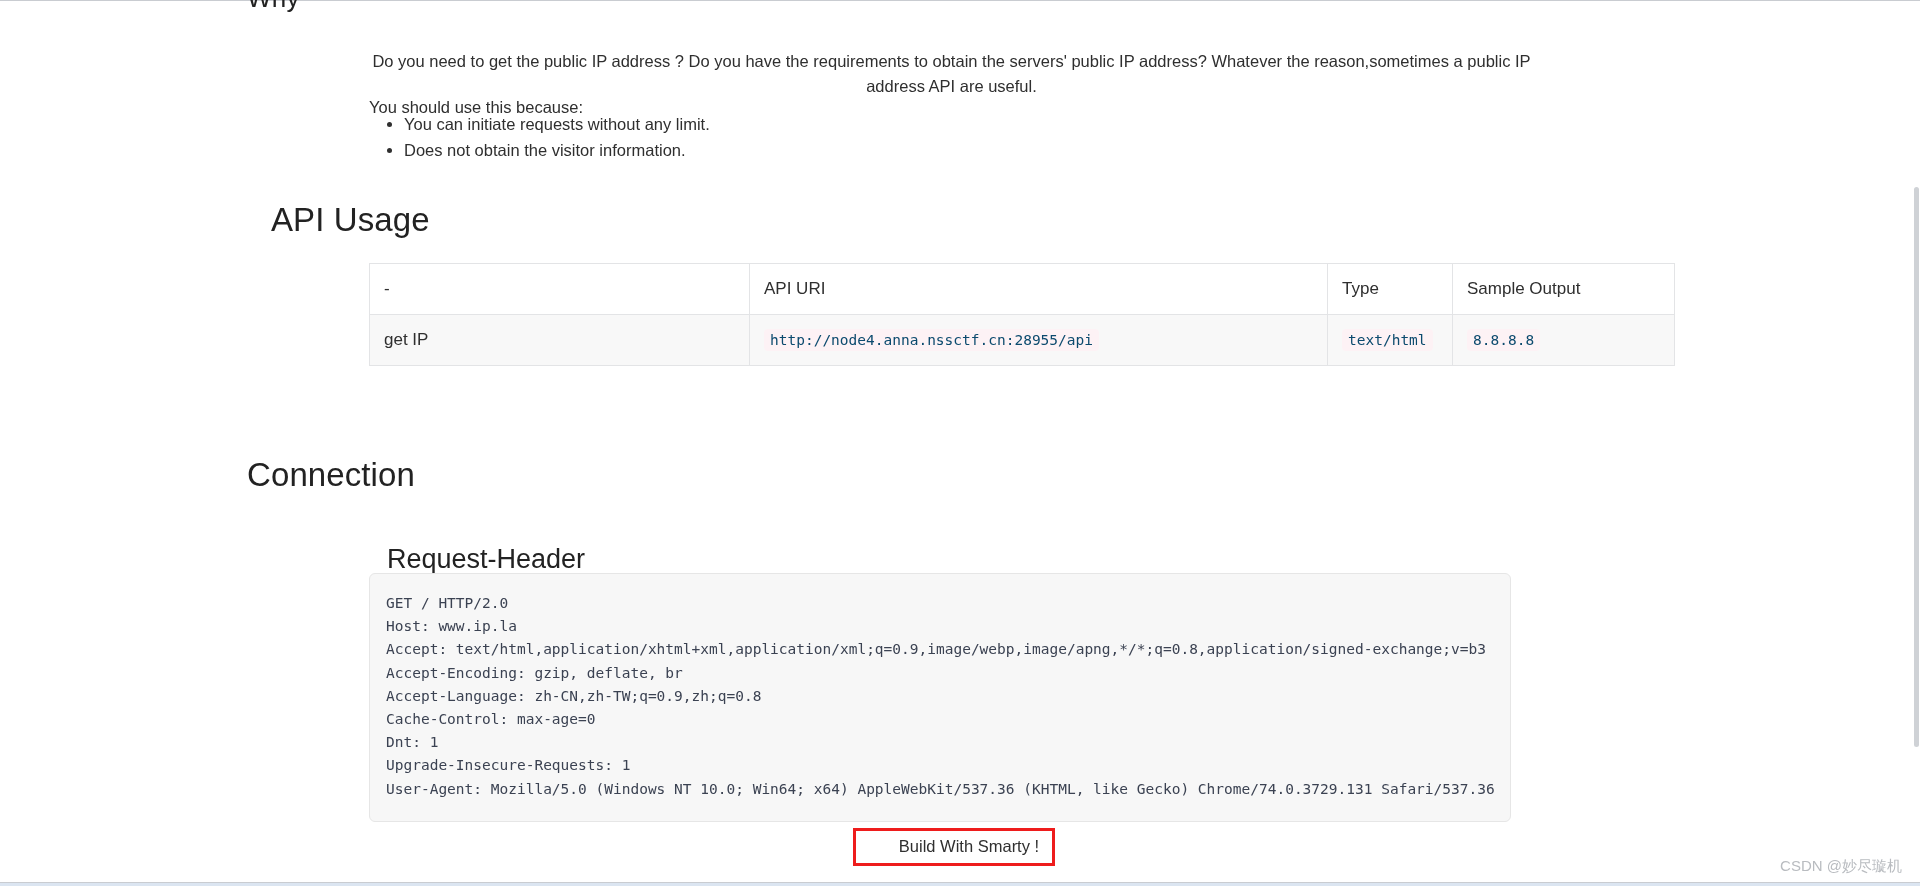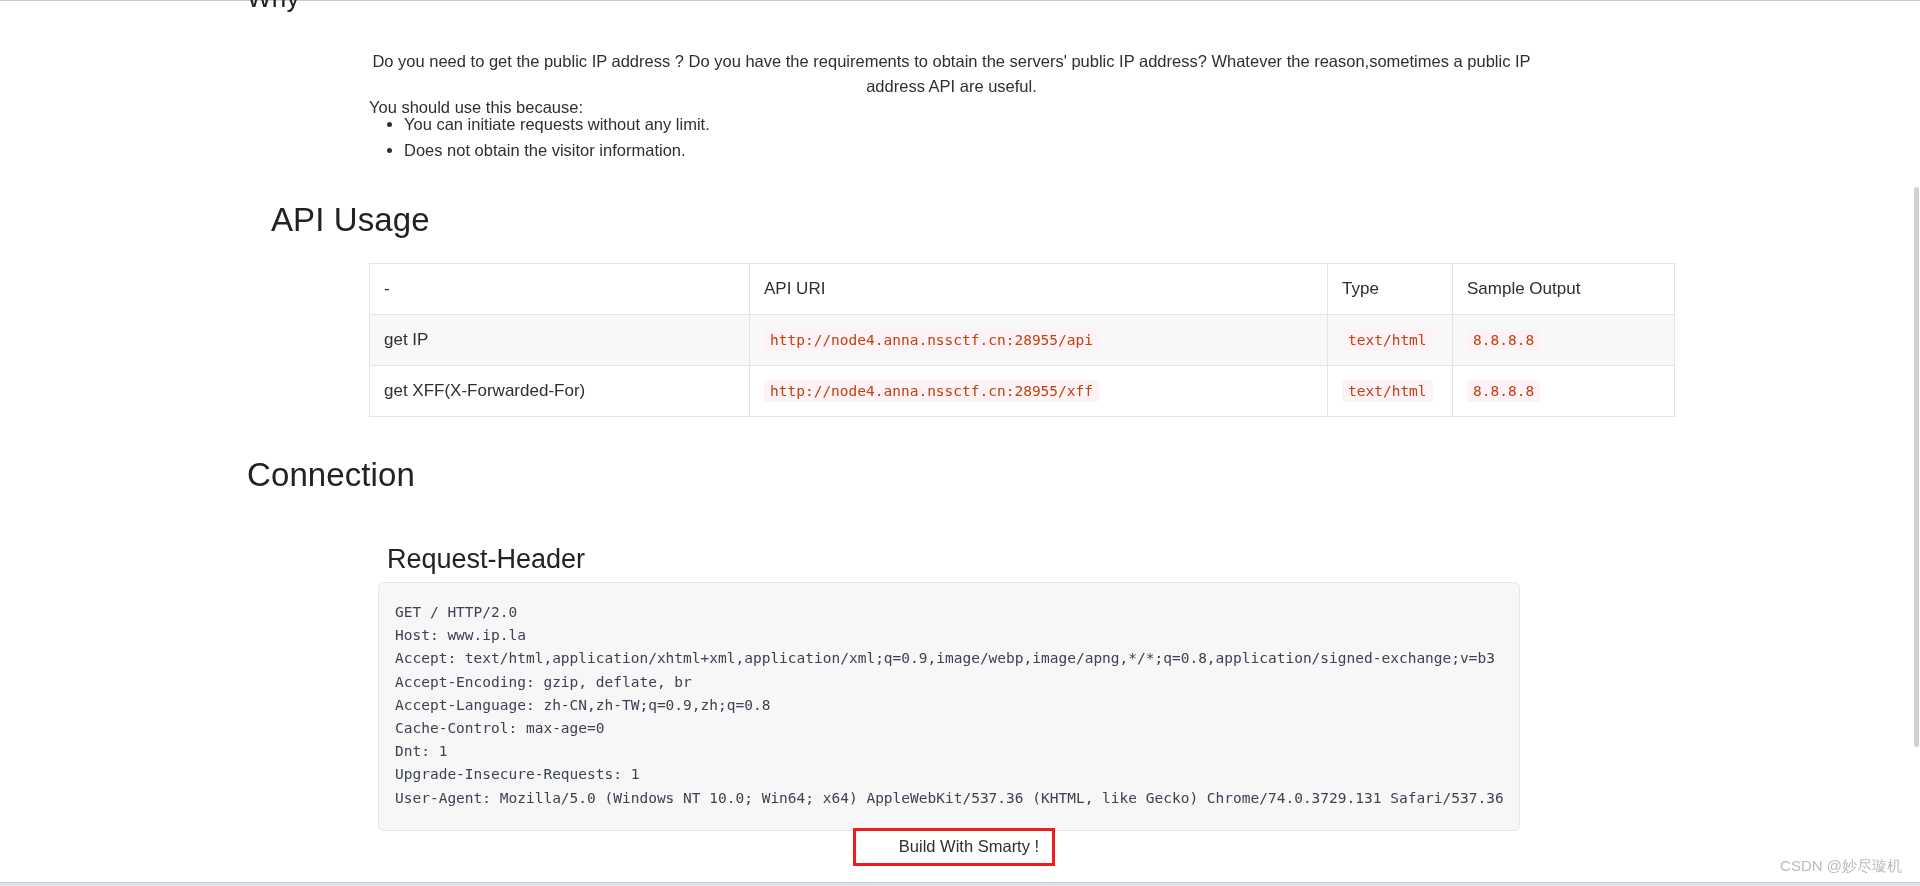--- a/index.html
+++ b/index.html
@@ -123,34 +123,34 @@
   table.api-table thead th { background: #ffffff; }
   table.api-table tbody tr.striped td { background: #f8f8f8; }
   col.c-label { width: 380px; }
   col.c-uri   { width: 578px; }
   col.c-type  { width: 125px; }
   col.c-out   { width: 222px; }
 
   code.inline {
     font-family: "DejaVu Sans Mono", "Liberation Mono", monospace;
     font-size: 14.5px;
-    color: #c2410c;
+    color: #0c4a6e;
     background: #fdf2f5;
     border-radius: 4px;
     padding: 3px 6px;
     white-space: nowrap;
   }
 
   
   pre.codeblock {
     position: absolute;
     left: 369px;
     top: 572px;
     width: 1142px;
-    margin: 9px;
+    margin: 0;
     padding: 18px 16px 20px 16px;
     background: #f7f7f7;
     border: 1px solid #e6e6e6;
     border-radius: 6px;
     font-family: "DejaVu Sans Mono", "Liberation Mono", monospace;
     font-size: 14.5px;
     line-height: 23.2px;
     color: #3b4252;
     white-space: pre;
     overflow: hidden;
@@ -250,26 +250,20 @@
         <th>Sample Output</th>
       </tr>
     </thead>
     <tbody>
       <tr class="striped">
         <td>get IP</td>
         <td><code class="inline">http://node4.anna.nssctf.cn:28955/api</code></td>
         <td><code class="inline">text/html</code></td>
         <td><code class="inline">8.8.8.8</code></td>
       </tr>
-      <tr>
-        <td>get XFF(X-Forwarded-For)</td>
-        <td><code class="inline">http://node4.anna.nssctf.cn:28955/xff</code></td>
-        <td><code class="inline">text/html</code></td>
-        <td><code class="inline">8.8.8.8</code></td>
-      </tr>
     </tbody>
   </table>
 
   <h2 class="section" id="h-connection">Connection</h2>
 
   <h3 class="subsection">Request-Header</h3>
 
   <pre class="codeblock">GET / HTTP/2.0
 Host: www.ip.la
 Accept: text/html,application/xhtml+xml,application/xml;q=0.9,image/webp,image/apng,*/*;q=0.8,application/signed-exchange;v=b3

